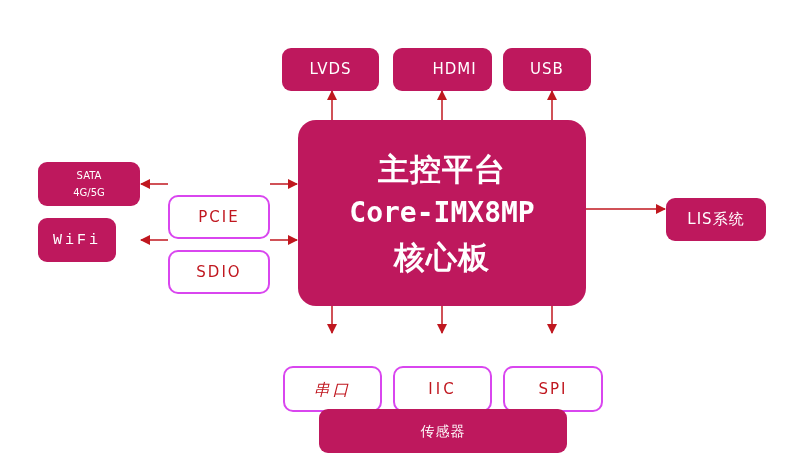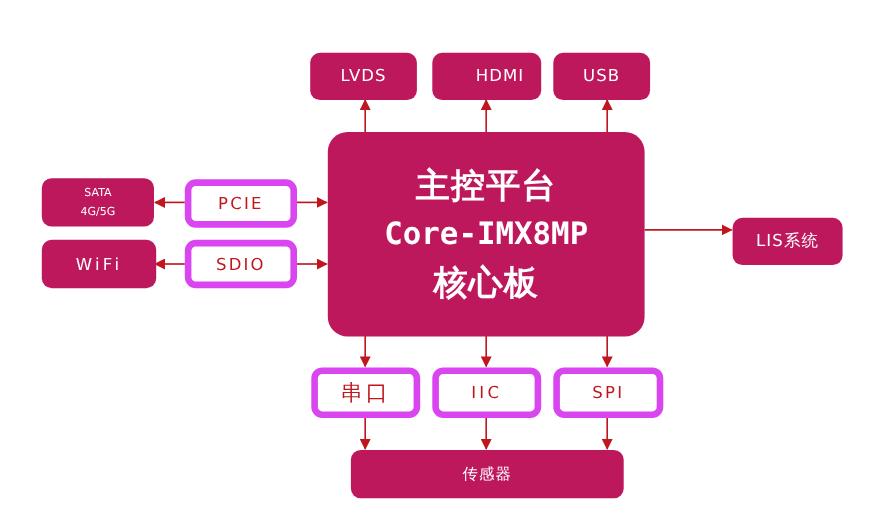--- a/index.html
+++ b/index.html
@@ -1,21 +1,21 @@
 <!DOCTYPE html>
 <html><head>
 <meta charset="utf-8">
 <style>
   html, body { margin:0; padding:0; background:#ffffff; }
   body { width:800px; height:460px; position:relative; overflow:hidden;
          font-family:"DejaVu Sans", "Liberation Sans", sans-serif; }
   .box { position:absolute; box-sizing:border-box; display:flex; align-items:center;
          justify-content:center; text-align:center; }
   .filled { background:#be185d; color:#ffffff; border-radius:9px; }
-  .outline { background:#ffffff; color:#c0171f; border:6px solid #d946ef; border-radius:10px; }
+  .outline { background:#ffffff; color:#c0171f; border:2px solid #d946ef; border-radius:10px;margin-top:32px; }
   .lbl { font-size:15px; letter-spacing:1px; line-height:17px; white-space:pre-line; }
   .main { border-radius:18px; flex-direction:column; }
   .main span { font-size:31px; line-height:44px; letter-spacing:1px; display:block;font-weight:bold; }
   svg.wires { position:absolute; left:0; top:0; }
 </style>
 </head>
 <body>
 
 <svg class="wires" width="800" height="460">
   <defs>
@@ -51,21 +51,21 @@
   <span class="lbl">HDMI</span>
 </div>
 <div class="box filled" style="left:503px;top:48px;width:88px;height:43px;">
   <span class="lbl">USB</span>
 </div>
 
 <div class="box filled" style="left:38px;top:162px;width:102px;height:44px;">
   <span class="lbl" style="font-size:10px;letter-spacing:0;text-align:center;">SATA
 4G/5G</span>
 </div>
-<div class="box filled" style="left:38px;top:218px;width:104px;height:44px;">
+<div class="box filled" style="left:38px;top:218px;width:78px;height:44px;font-family:Liberation Mono, monospace;">
   <span class="lbl" style="letter-spacing:3px;">WiFi</span>
 </div>
 
 <div class="box outline" style="left:168px;top:163px;width:102px;height:44px;">
   <span class="lbl" style="letter-spacing:2px;">PCIE</span>
 </div>
 <div class="box outline" style="left:168px;top:218px;width:102px;height:44px;">
   <span class="lbl" style="letter-spacing:2px;">SDIO</span>
 </div>
 
@@ -73,21 +73,21 @@
   <span>主控平台</span>
   <span style="font-family:'DejaVu Sans Mono','Liberation Mono',monospace;font-size:28px;letter-spacing:0;">Core-IMX8MP</span>
   <span>核心板</span>
 </div>
 
 <div class="box filled" style="left:666px;top:198px;width:100px;height:43px;">
   <span class="lbl">LIS系统</span>
 </div>
 
 <div class="box outline" style="left:283px;top:334px;width:99px;height:46px;">
-  <span class="lbl" style="font-size:20px;letter-spacing:3px;">串口</span>
+  <span class="lbl" style="font-size:16px;letter-spacing:3px;font-style:italic;">串口</span>
 </div>
 <div class="box outline" style="left:393px;top:334px;width:99px;height:46px;">
   <span class="lbl" style="letter-spacing:3px;">IIC</span>
 </div>
 <div class="box outline" style="left:503px;top:334px;width:100px;height:46px;">
   <span class="lbl" style="letter-spacing:2px;">SPI</span>
 </div>
 
 <div class="box filled" style="left:319px;top:409px;width:248px;height:44px;justify-content:center;">
   <span class="lbl" style="font-size:14px;">传感器</span>

